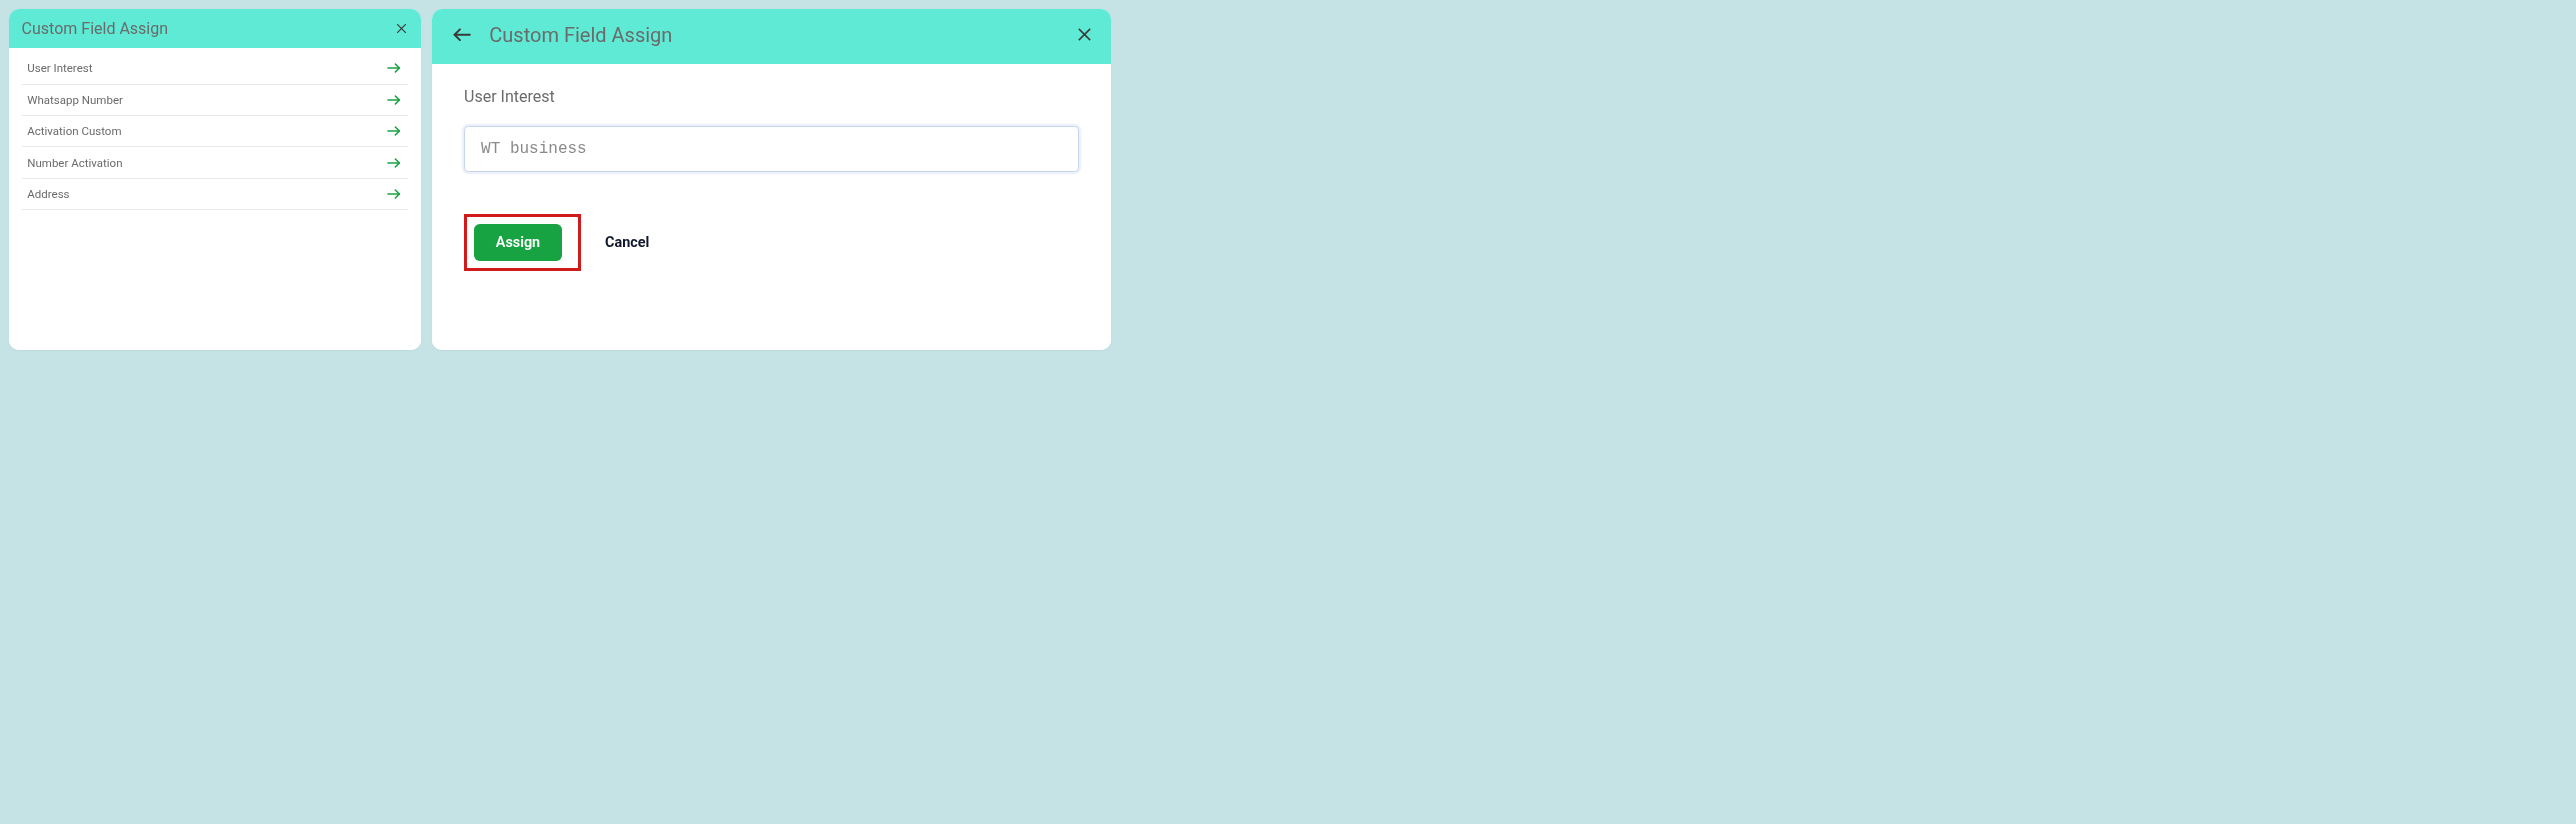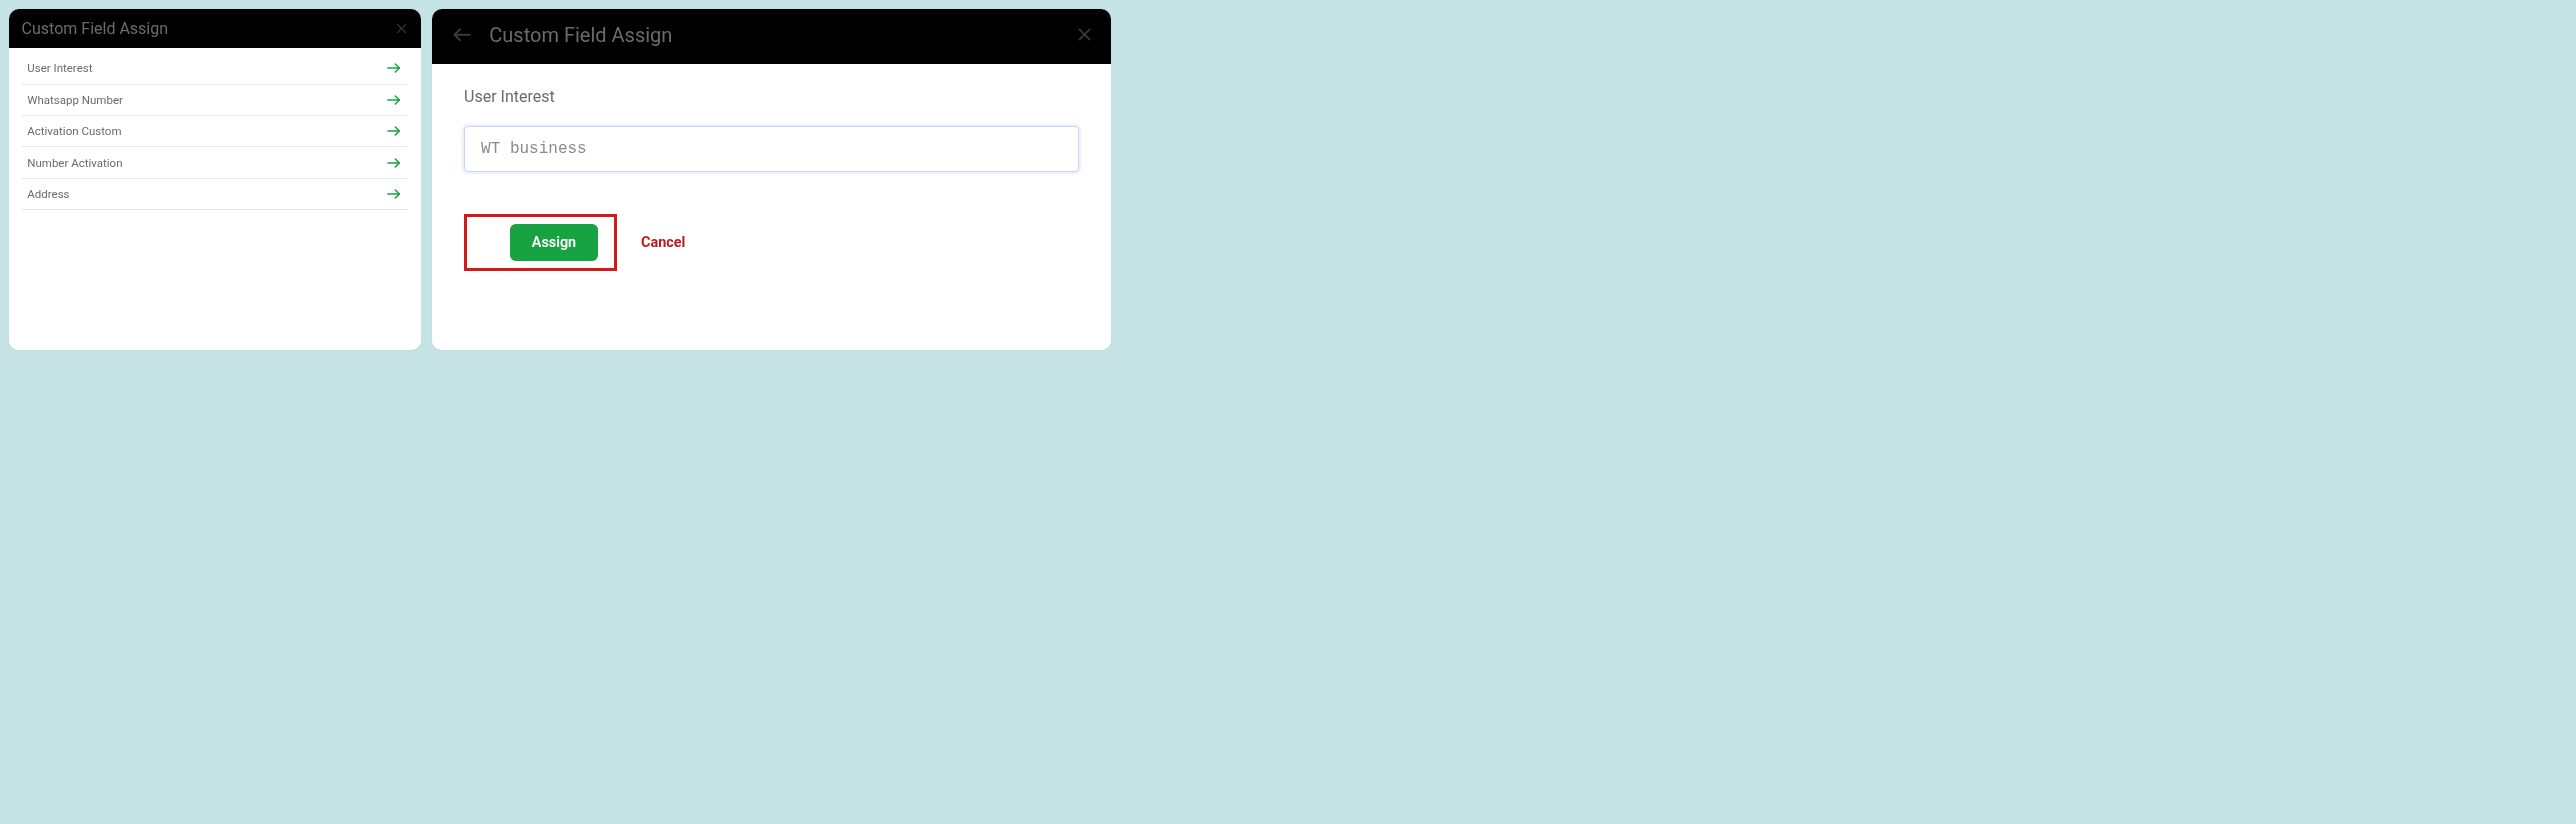--- a/index.html
+++ b/index.html
@@ -30,21 +30,21 @@
     .panel-left {
       width: 412px;
       flex-shrink: 0;
     }
     
     .panel-right {
       flex: 1;
     }
     
     .panel-header {
-      background: #000000;
+      background: #5eead4;
       padding: 10px 13px;
       display: flex;
       align-items: center;
       justify-content: space-between;
       color: #6b6b6b;
       font-size: 16px;
       font-weight: 400;
       gap: 8px;
     }
     
@@ -150,27 +150,26 @@
     .btn-assign {
       background: #18a342;
       color: #fff;
       border: none;
       border-radius: 5.7px;
       padding: 10px 21.5px;
       font-size: 14.4px;
       font-weight: 600;
       cursor: pointer;
       font-family: inherit;
-      margin-left: 36px;
     }
     
     .btn-cancel {
       background: none;
       border: none;
-      color: #b91c1c;
+      color: #0f172a;
       font-size: 14.4px;
       font-weight: 700;
       cursor: pointer;
       font-family: inherit;
     }
   </style>
 </head>
 <body>
 
 <div class="panel panel-left">

